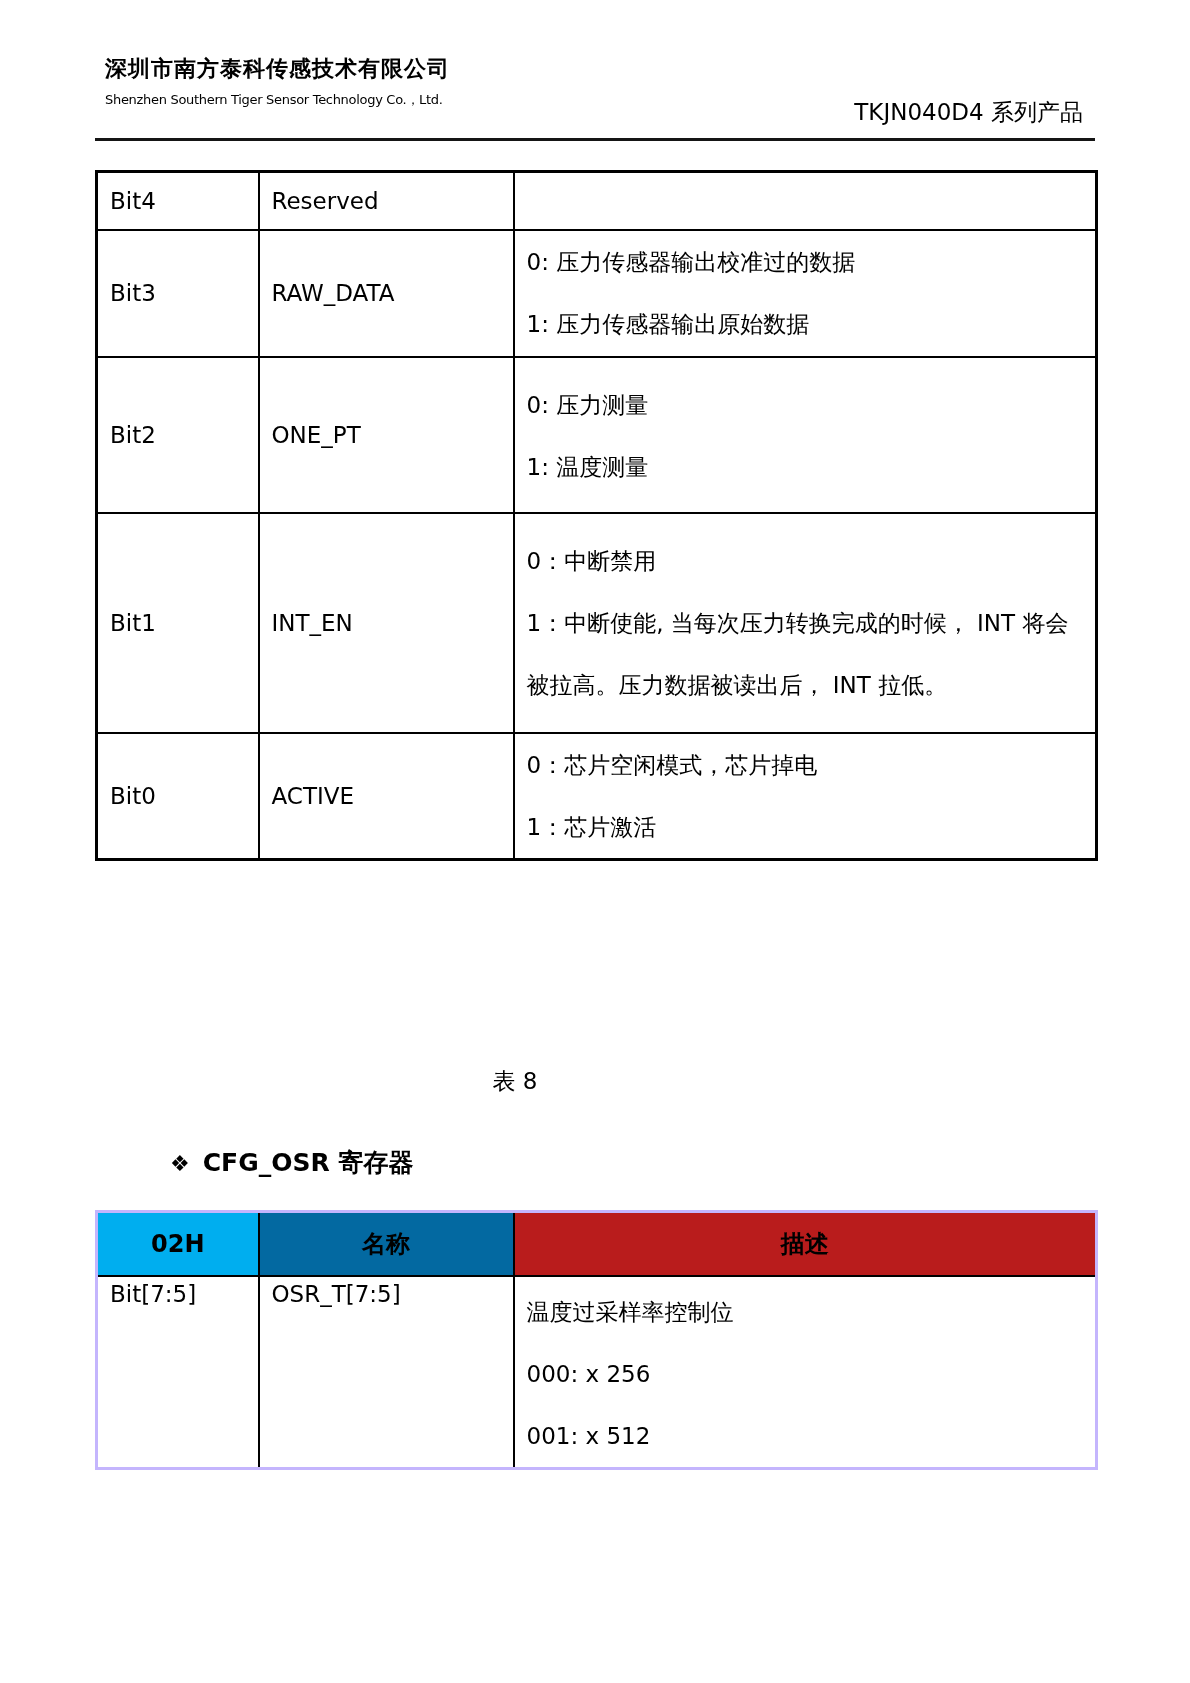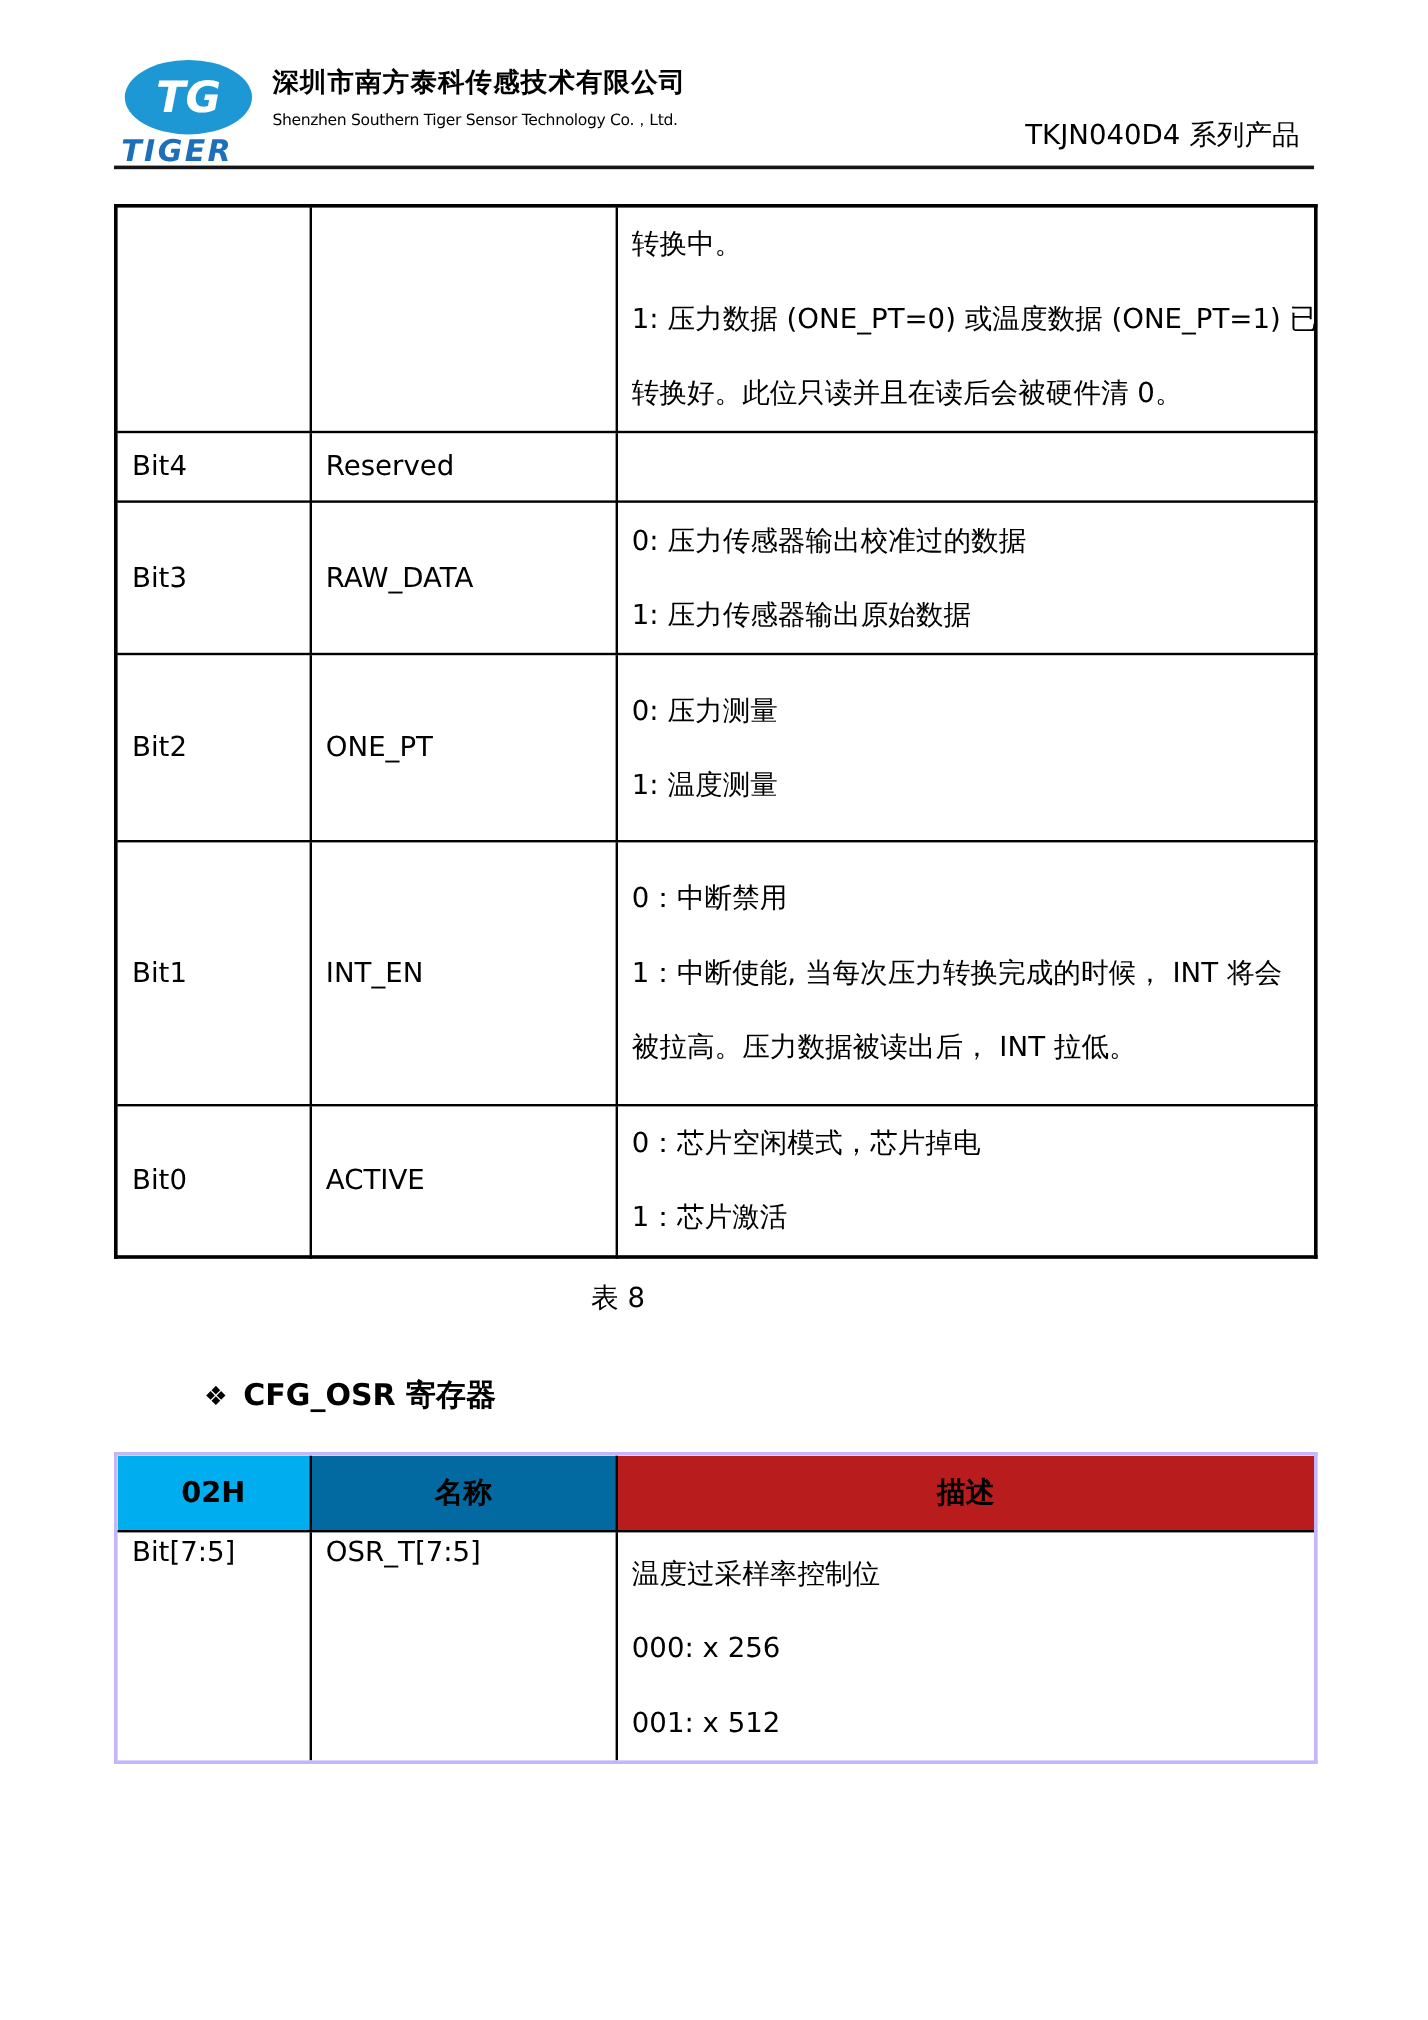--- a/index.html
+++ b/index.html
@@ -32,50 +32,34 @@
   .section{position:absolute;left:170px;top:1146px;font-size:25px;font-weight:700;white-space:nowrap;}
   .bullet{font-size:22px;margin-right:13px;}
   .footer{position:absolute;left:105px;top:1568px;font-size:24px;line-height:34px;white-space:nowrap;}
 </style>
 </head>
 <body>
 
 <div class="page">
 
   <div class="header">
-    <div class="logo">
-      <svg width="122" height="90" viewBox="0 0 122 90">
-        <ellipse cx="62" cy="33" rx="53" ry="31" fill="#1E97D5"></ellipse>
-        <text x="62" y="45" text-anchor="middle" font-size="36" font-weight="bold" font-style="italic" fill="#ffffff">TG</text>
-        <text x="6" y="86" font-size="25" font-weight="bold" font-style="italic" letter-spacing="2" fill="#1D6FB8">TIGER</text>
-      </svg>
-    </div>
     <div class="company">
       <div class="company-cn">深圳市南方泰科传感技术有限公司</div>
       <div class="company-en">Shenzhen Southern Tiger Sensor Technology Co.，Ltd.</div>
     </div>
     <div class="product">TKJN040D4 系列产品</div>
   </div>
 
   <table class="t8">
     <colgroup>
         <col style="width:162px">
         <col style="width:255px">
         <col style="width:583px">
       </colgroup>
     <tbody>
-        <tr class="rA">
-      <td class="c1"></td>
-      <td class="c2"></td>
-      <td class="c3">
-        <p class="cl">转换中。</p>
-        <p class="cl">1: 压力数据 (ONE_PT=0) 或温度数据 (ONE_PT=1) 已</p>
-        <p class="cl">转换好。此位只读并且在读后会被硬件清 0。</p>
-      </td>
-    </tr>
     <tr class="rB">
       <td class="c1">Bit4</td>
       <td class="c2">Reserved</td>
       <td class="c3"></td>
     </tr>
     <tr class="rC">
       <td class="c1">Bit3</td>
       <td class="c2">RAW_DATA</td>
       <td class="c3">
         <p class="cl">0: 压力传感器输出校准过的数据</p>

